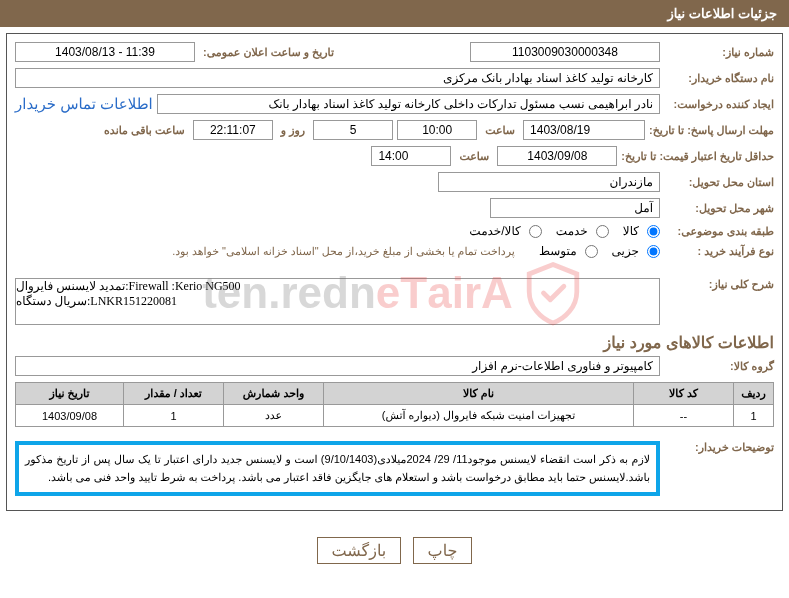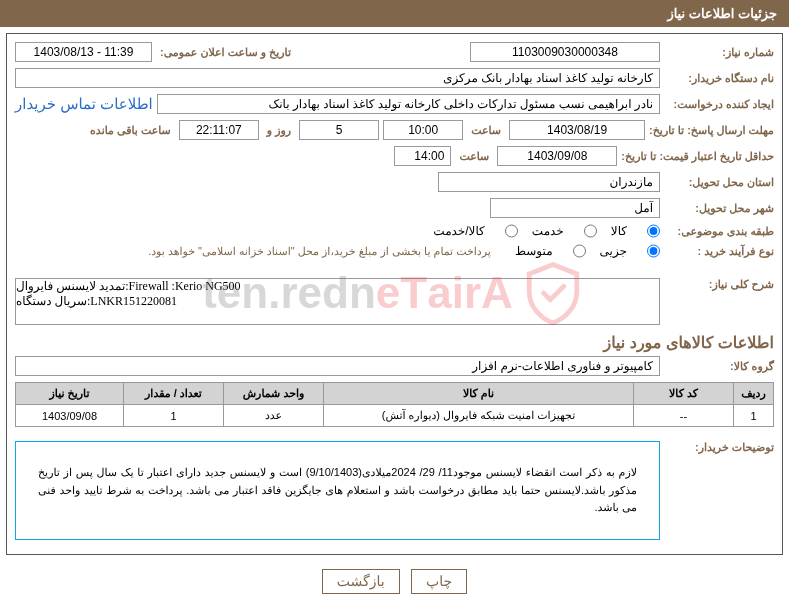--- a/index.html
+++ b/index.html
@@ -64,21 +64,22 @@
   cursor: pointer;
   font-size: 15px;
 }
 .radio-group {
   display: flex;
   gap: 14px;
   align-items: center;
 }
 .radio-item {
   display: flex;
-  gap: 20px;
+  align-items: center;
+  gap: 8px;
 }
 input[type=radio] {
   margin: 0;
 }
 .note-text {
   color: #80674c;
   font-size: 11px;
 }
 textarea {
   width: 100%;
@@ -107,39 +108,39 @@
   font-size: 11px;
   text-align: center;
 }
 td {
   border: 1px solid #999;
   padding: 4px;
   font-size: 11px;
   text-align: center;
 }
 .buyer-note {
-  border: 1px solid #0ea5e9;
-  padding: 22px;
+  border: 4px solid #0ea5e9;
+  padding: 6px;
   font-size: 11px;
   line-height: 1.6;
   text-align: justify;
 }
 .buttons {
   text-align: center;
   padding: 8px;
 }
 .btn {
   border: 1px solid #80674c;
   background: #fff;
   color: #80674c;
   padding: 3px 14px;
-  margin: 0 4px;
+  margin: 12px 4px;
   cursor: pointer;
   font-family: Tahoma;
-  font-size: 14px;
+  font-size: 16px;
 }
 .watermark {
   position: absolute;
   top: 225px;
   left: 0;
   right: 0;
   pointer-events: none;
   z-index: 5;
 }
 .wm-text {
@@ -195,54 +196,54 @@
         <span class="wm-char gray">t</span>
     </div>
   </div>
 
   
   <div class="form-row">
     <span class="label">شماره نیاز:</span>
     <span class="value-box" style="width:190px;text-align:center">1103009030000348</span>
     <span style="flex:1"></span>
     <span class="label-inline">تاریخ و ساعت اعلان عمومی:</span>
-    <span class="value-box" style="width:137px;text-align:center;direction:ltr">1403/08/13 - 11:39</span>
+    <span class="value-box" style="width:180px;text-align:center;direction:ltr">1403/08/13 - 11:39</span>
   </div>
 
   
   <div class="form-row">
     <span class="label">نام دستگاه خریدار:</span>
     <span class="value-box wide">کارخانه تولید کاغذ اسناد بهادار بانک مرکزی</span>
   </div>
 
   
   <div class="form-row">
     <span class="label">ایجاد کننده درخواست:</span>
     <span class="value-box" style="flex:1">نادر ابراهیمی نسب مسئول تدارکات داخلی کارخانه تولید کاغذ اسناد بهادار بانک</span>
     <span class="link">اطلاعات تماس خریدار</span>
   </div>
 
   
   <div class="form-row">
     <span class="label">مهلت ارسال پاسخ: تا تاریخ:</span>
-    <span class="value-box" style="width:136px;text-align:center">1403/08/19</span>
+    <span class="value-box" style="width:122px;text-align:left">1403/08/19</span>
     <span class="label-inline">ساعت</span>
     <span class="value-box" style="width:80px;text-align:center">10:00</span>
     <span class="value-box" style="width:80px;text-align:center">5</span>
     <span class="label-inline">روز و</span>
     <span class="value-box" style="width:80px;text-align:center;direction:ltr">22:11:07</span>
     <span class="label-inline">ساعت باقی مانده</span>
   </div>
 
   
   <div class="form-row">
     <span class="label" style="min-width:140px">حداقل تاریخ اعتبار قیمت: تا تاریخ:</span>
     <span class="value-box" style="width:120px;text-align:center">1403/09/08</span>
     <span class="label-inline">ساعت</span>
-    <span class="value-box" style="width:57px;text-align:right">14:00</span>
+    <span class="value-box" style="width:80px;text-align:left">14:00</span>
   </div>
 
   
   <div class="form-row">
     <span class="label">استان محل تحویل:</span>
     <span class="value-box" style="width:222px">مازندران</span>
   </div>
 
   
   <div class="form-row">

